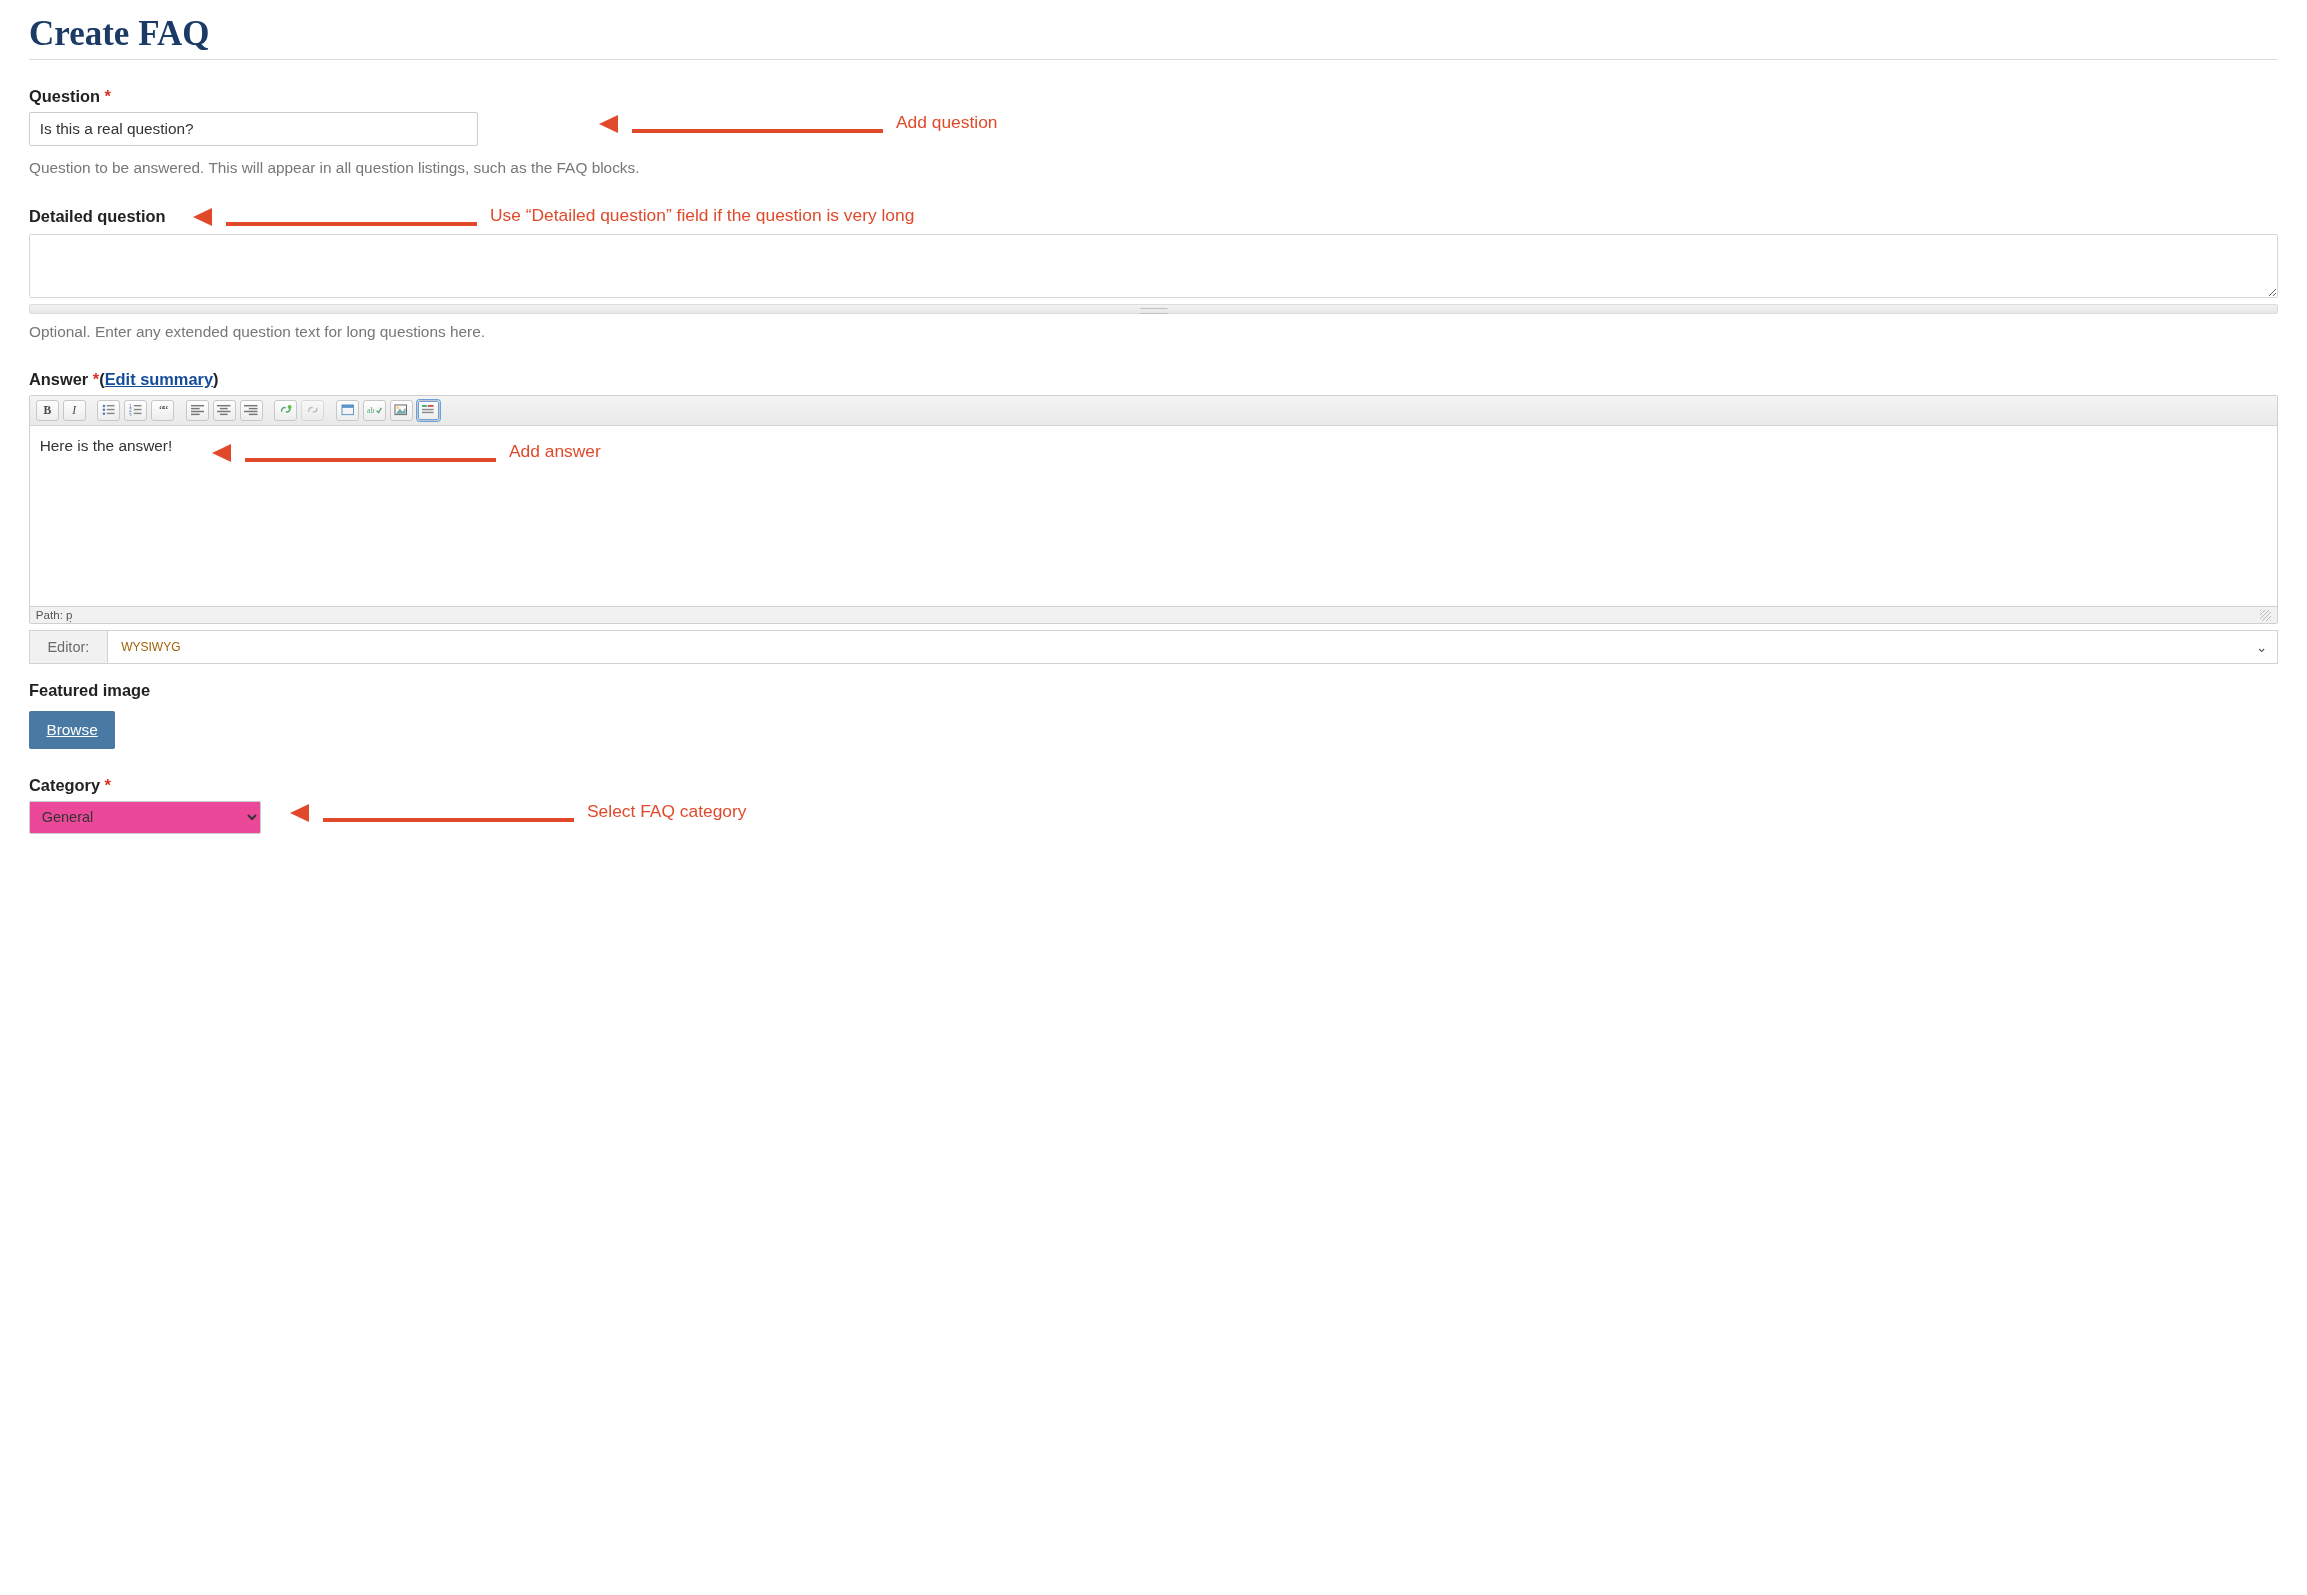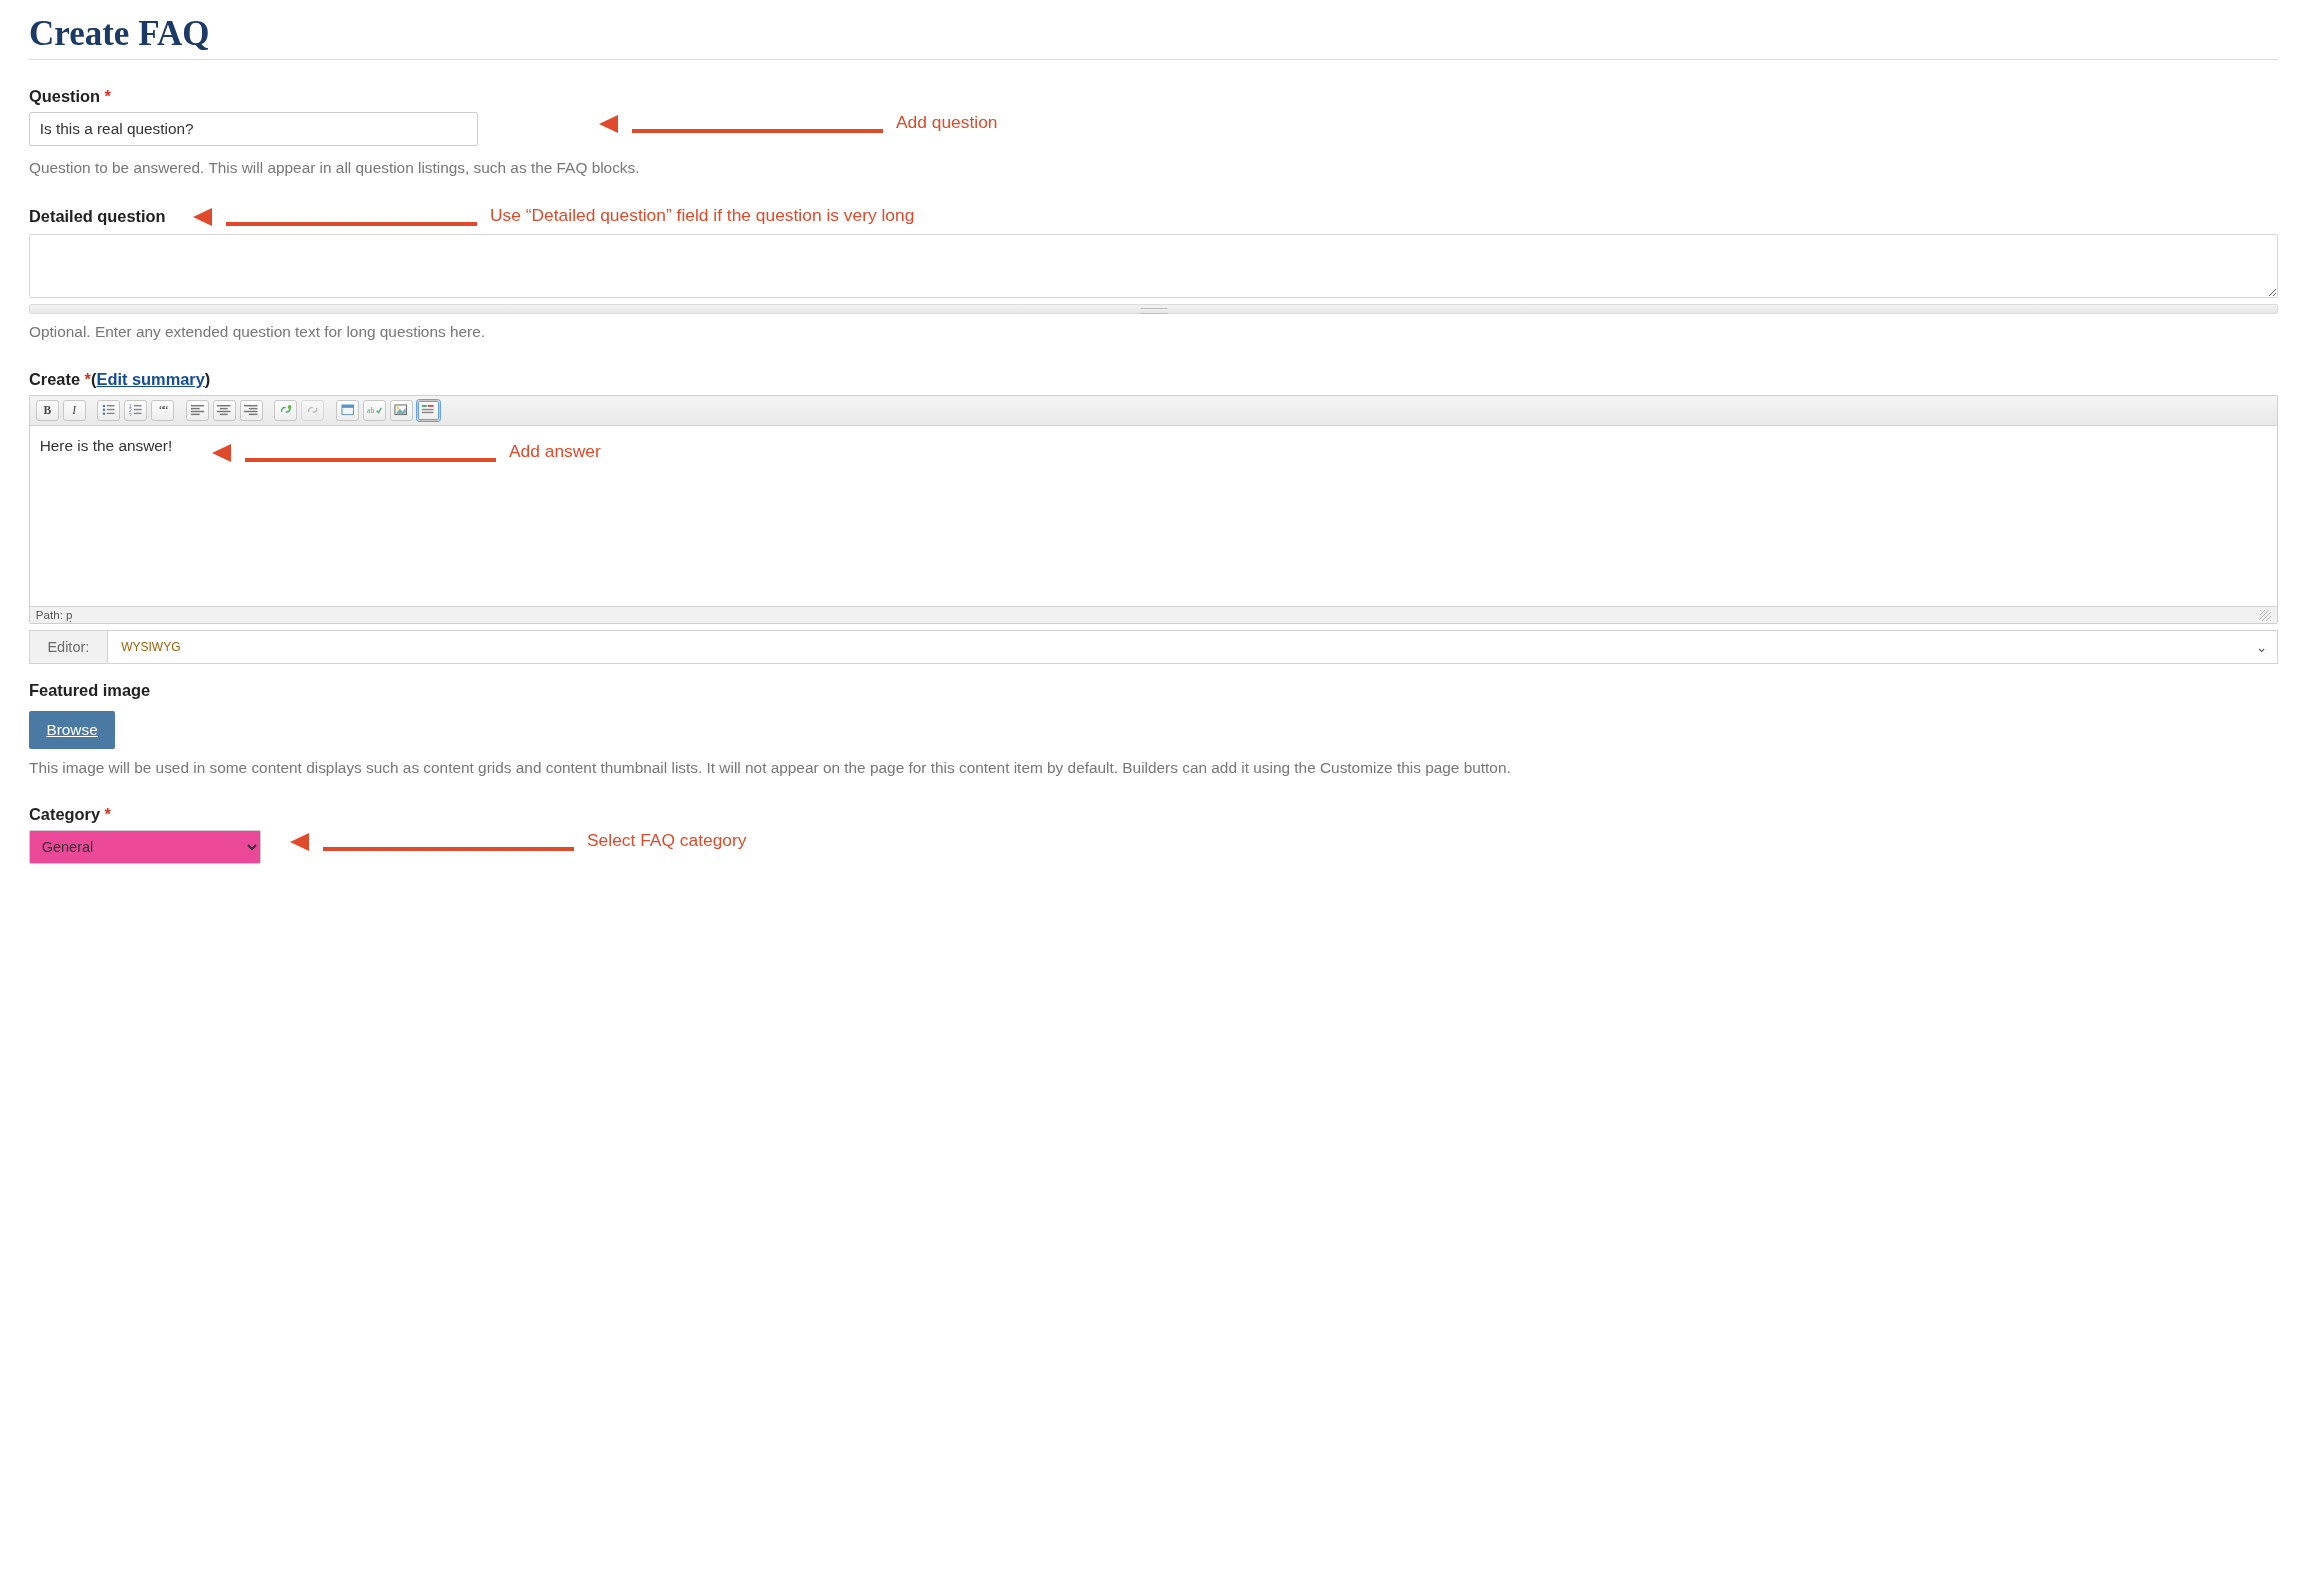--- a/index.html
+++ b/index.html
@@ -243,21 +243,21 @@
     </div>
   </div>
   <div style="height:5.8px"></div>
   <textarea class="detailed-textarea" style=""></textarea>
   <div class="resize-grab"></div>
   <div class="help-text">Optional. Enter any extended question text for long questions here.</div>
 </div>
 
 <div class="field">
   <div class="field-label">
-    <span>Create</span>
+    <span>Answer</span>
     <span class="req">*</span><span>(</span><a href="#" class="edit-summary">Edit summary</a><span>)</span>
   </div>
 
   <div class="annot-layer">
     <div class="wysiwyg-wrap">
       <div class="wysiwyg-toolbar">
         <span class="tbtn bold">B</span>
         <span class="tbtn italic">I</span>
         <span class="tsep"></span>
         <span class="tbtn">
@@ -366,21 +366,20 @@
     <div class="value-cell">WYSIWYG</div>
     <div class="chev">⌄</div>
   </div>
 </div>
 
 <div class="field" style="margin-top:17.4px;">
   <div class="field-label">
     <span>Featured image</span>
   </div>
   <button class="browse-btn">Browse</button>
-  <div class="help-text">This image will be used in some content displays such as content grids and content thumbnail lists. It will not appear on the page for this content item by default. Builders can add it using the Customize this page button.</div>
 </div>
 
 <div class="field">
   <div class="field-label">
     <span>Category</span>
     <span class="req">*</span>
   </div>
   <div class="annot-layer" style="height:35px;">
     <select class="category-select">
       <option>General</option>

